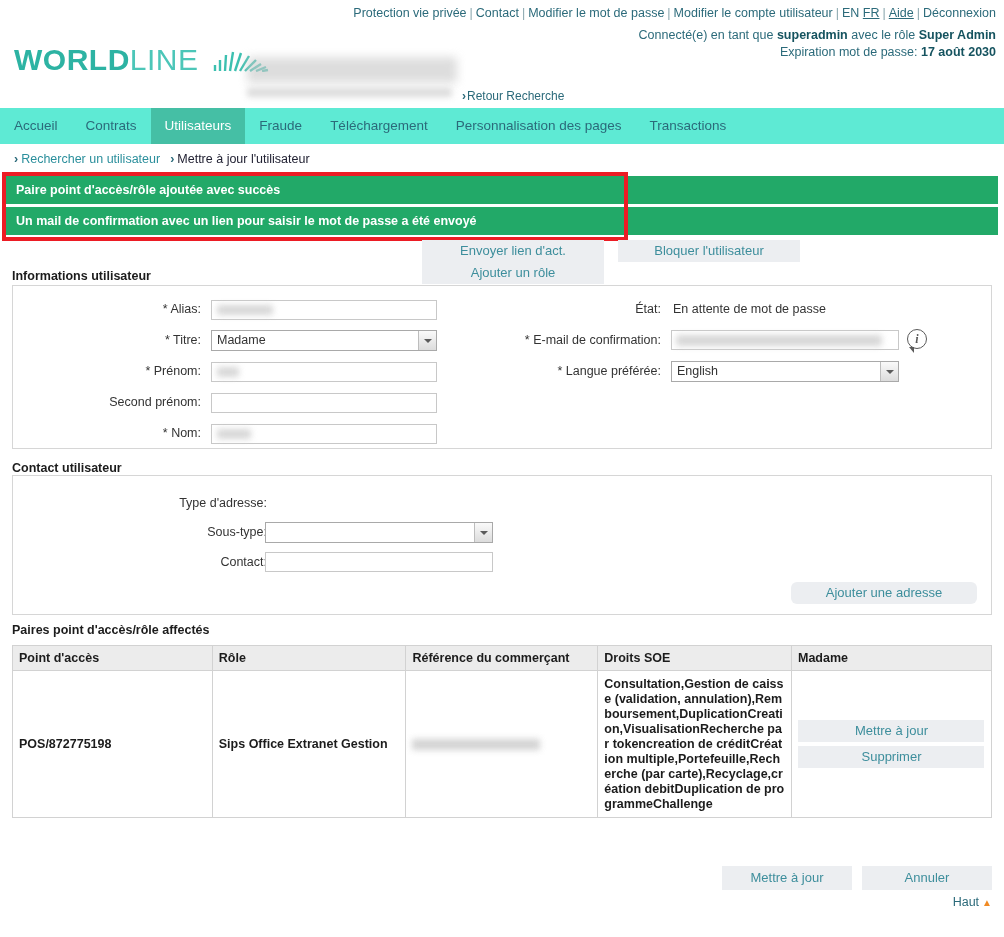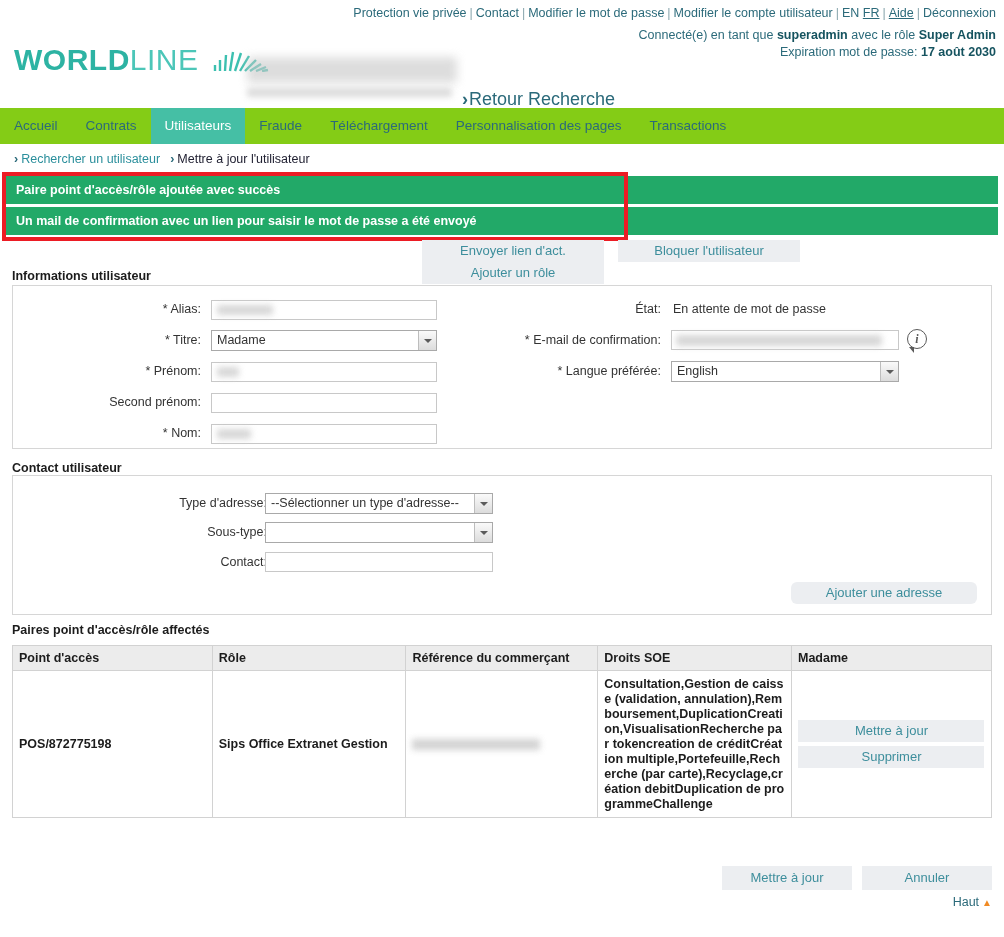--- a/index.html
+++ b/index.html
@@ -47,29 +47,29 @@
     width: 210px; height: 26px;
     background: #c9c9c9; filter: blur(5px); opacity: .62; border-radius: 3px;
   }
   .blur-sub {
     position: absolute; left: 247px; top: 88px;
     width: 205px; height: 9px;
     background: #cfcfcf; filter: blur(3.2px); opacity: .75; border-radius: 2px;
   }
   .retour {
     position: absolute; left: 462px; top: 89px;
-    font-size: 18px; color: #2b6a7a; white-space: nowrap;
+    font-size: 12px; color: #2b6a7a; white-space: nowrap;
   }
   .retour .chev { color: #2b6a7a; font-weight: bold; margin-right: 1px; }
 
   
   .navbar {
     position: absolute; left: 0; top: 108px;
     width: 1004px; height: 36px;
-    background: #84cc16;
+    background: #5eead4;
   }
   .navbar .tab {
     display: inline-block; height: 36px; line-height: 36px;
     padding: 0 14px; font-size: 13.5px; color: #2b6a7a;
     cursor: pointer; white-space: nowrap;
   }
   .navbar .tab.active { background: #45bfa5; color: #ffffff; }
 
   
   .crumbs {
@@ -299,24 +299,20 @@
     <div class="sel" style="left:658px; top:75px; width:228px;">
       <span>English</span>
       <span class="arrow"></span>
     </div>
   </div>
 
   <div class="section-title" style="top:461px;">Contact utilisateur</div>
   <div class="panel" style="top:475px; height:140px;">
 
     <div class="lbl" style="left:40px; top:20px; width:214px;">Type d'adresse:</div>
-    <div class="sel" style="left:252px; top:17px; width:228px;">
-      <span>--Sélectionner un type d'adresse--</span>
-      <span class="arrow"></span>
-    </div>
 
     <div class="lbl" style="left:40px; top:49px; width:214px;">Sous-type:</div>
     <div class="sel" style="left:252px; top:46px; width:228px;">
       <span></span>
       <span class="arrow"></span>
     </div>
 
     <div class="lbl" style="left:40px; top:79px; width:214px;">Contact:</div>
     <div class="inp" style="left:252px; top:76px; width:228px;"></div>
 

